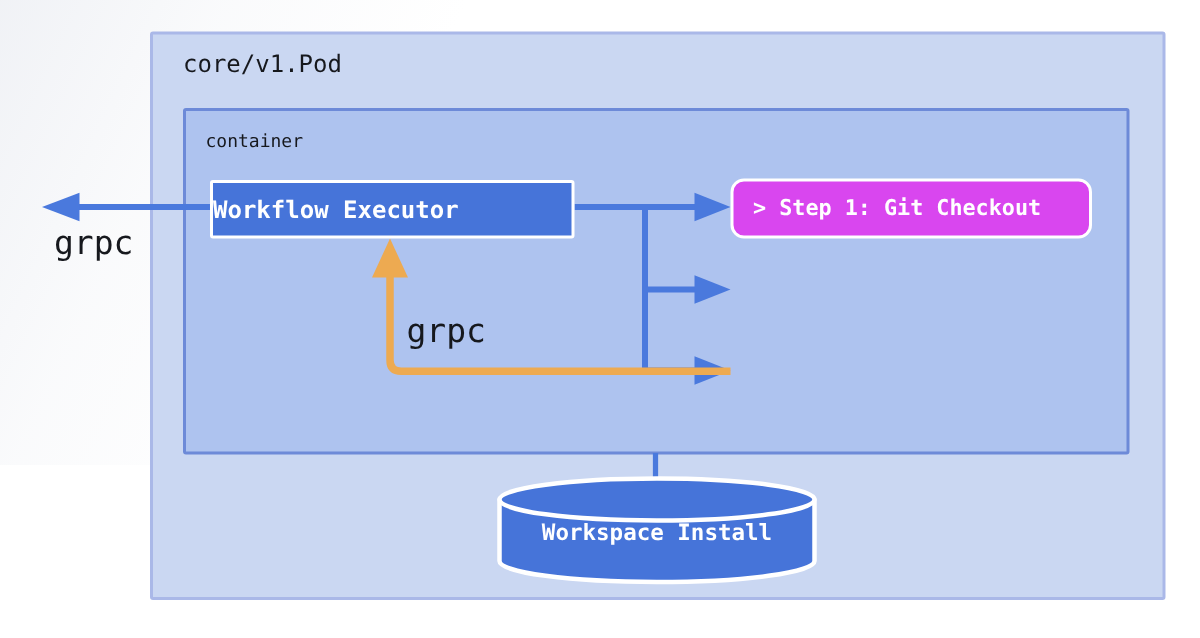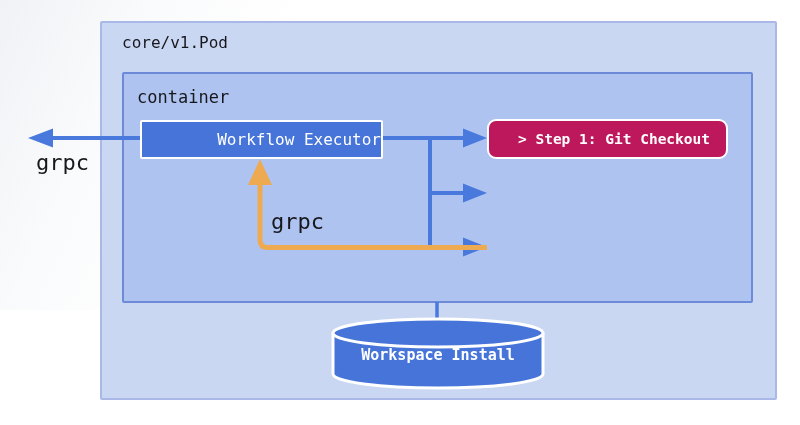--- a/index.html
+++ b/index.html
@@ -19,36 +19,36 @@
   }
   .pod-label{
     position:absolute;left:122px;top:33px;font-size:16px;color:#16181d;z-index:3;white-space:pre;
   }
   .container-box{
     position:absolute;left:122px;top:72px;width:631px;height:231px;
     background:#aec3ef;border:2px solid #6d8ad8;border-radius:2px;box-sizing:border-box;
     z-index:1;
   }
   .container-label{
-    position:absolute;left:137px;top:87px;font-size:17px;color:#16181d;z-index:3;white-space:pre;
+    position:absolute;left:137px;top:87px;font-size:12px;color:#16181d;z-index:3;white-space:pre;
   }
   .svg-layer{
     position:absolute;left:0;top:0;width:800px;height:425px;z-index:2;pointer-events:none;
   }
   .executor-box{
     position:absolute;left:140px;top:120px;width:243px;height:39px;
     background:#4674d9;border:2.5px solid #ffffff;border-radius:2px;box-sizing:border-box;
-    display:flex;align-items:center;justify-content:flex-end;
-    color:#ffffff;font-weight:normal;font-size:16px;z-index:3;white-space:pre;
+    display:flex;align-items:center;justify-content:flex-start;
+    color:#ffffff;font-weight:bold;font-size:16px;z-index:3;white-space:pre;
   }
   .step-box{
     position:absolute;left:487px;width:241px;height:40px;
-    background:#be185d;border:2.5px solid #ffffff;border-radius:9px;box-sizing:border-box;
+    background:#d946ef;border:2.5px solid #ffffff;border-radius:9px;box-sizing:border-box;
     display:flex;align-items:center;
-    color:#ffffff;font-weight:bold;font-size:14.5px;padding-left:13px;z-index:3;white-space:pre;justify-content:center;
+    color:#ffffff;font-weight:bold;font-size:14.5px;padding-left:13px;z-index:3;white-space:pre;
   }
   .step-1{top:119px;}
   .step-2{top:174px;}
   .step-3{top:229px;}
   .volume-label{
     position:absolute;left:333px;top:346px;width:210px;text-align:center;
     color:#ffffff;font-weight:bold;font-size:15px;z-index:3;white-space:pre;
   }
   .grpc-left{
     position:absolute;left:36px;top:150px;font-size:22px;color:#16181d;z-index:3;white-space:pre;

